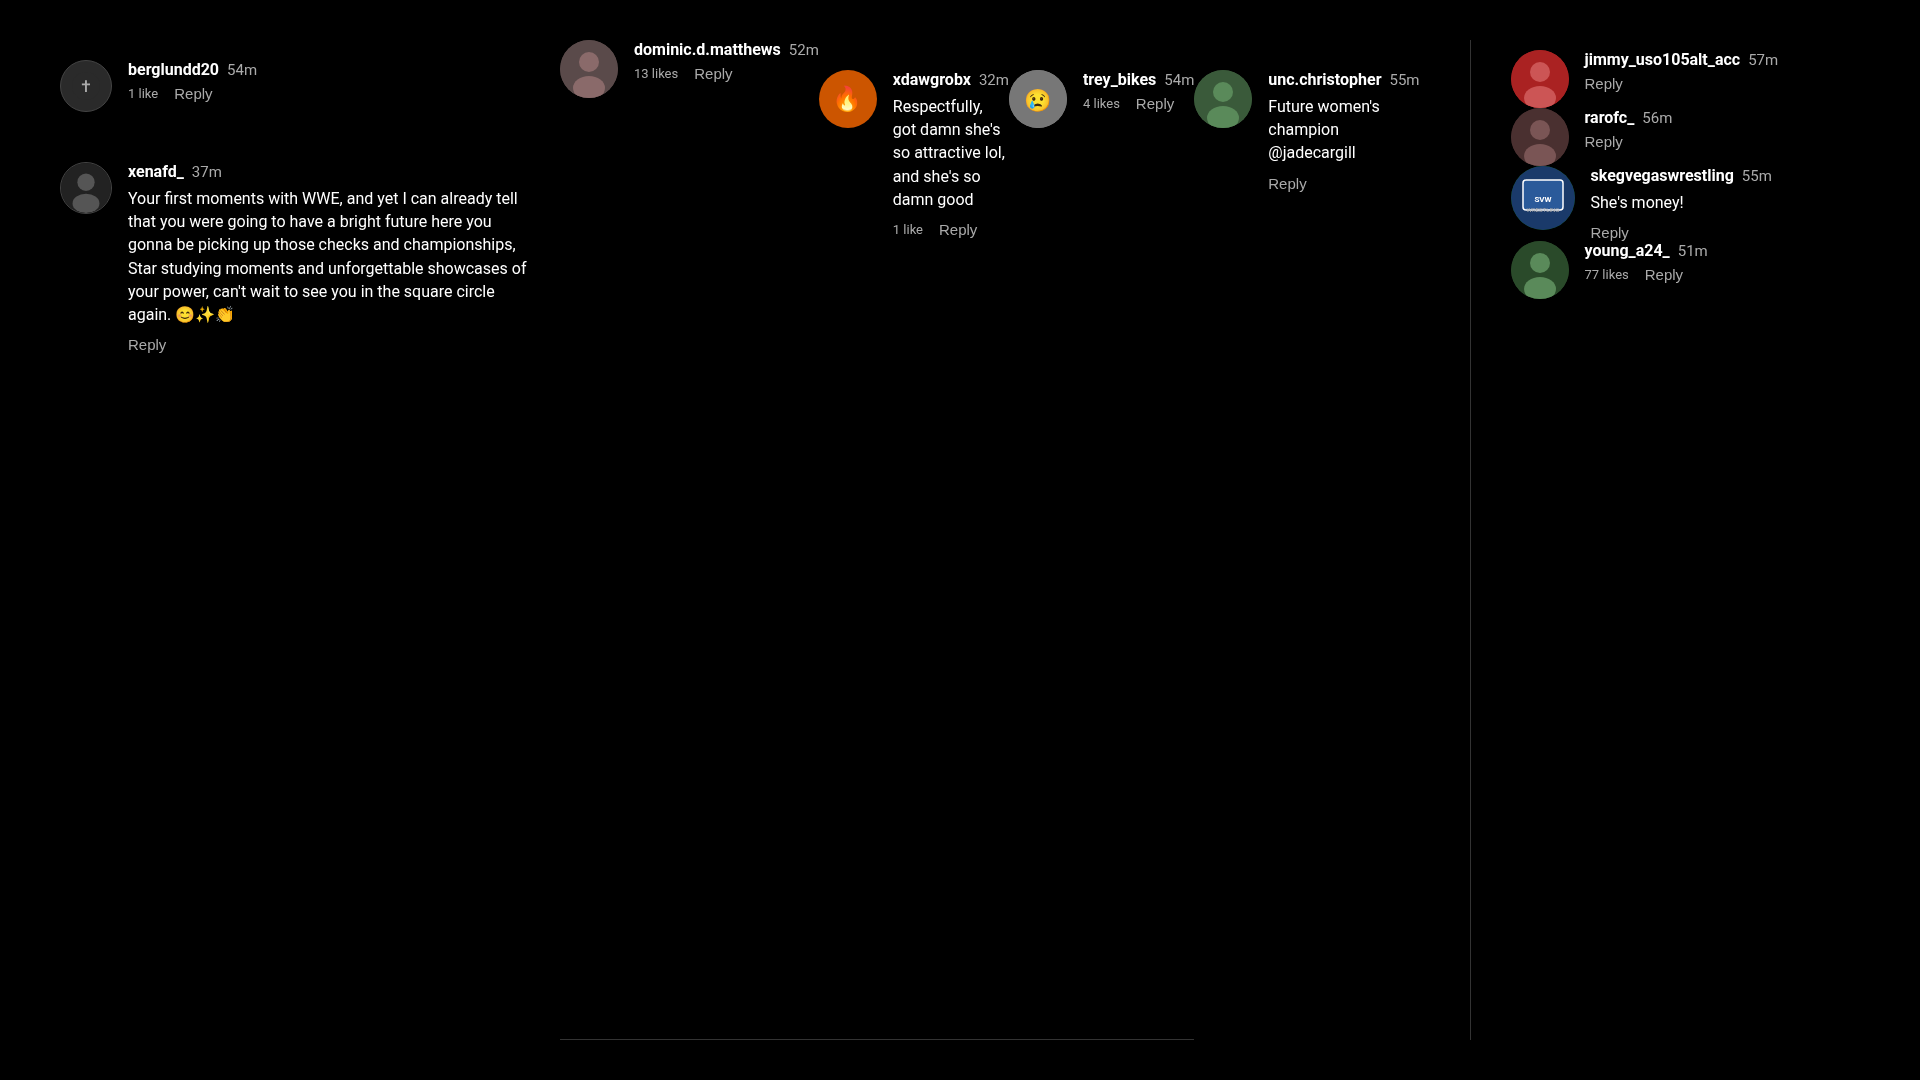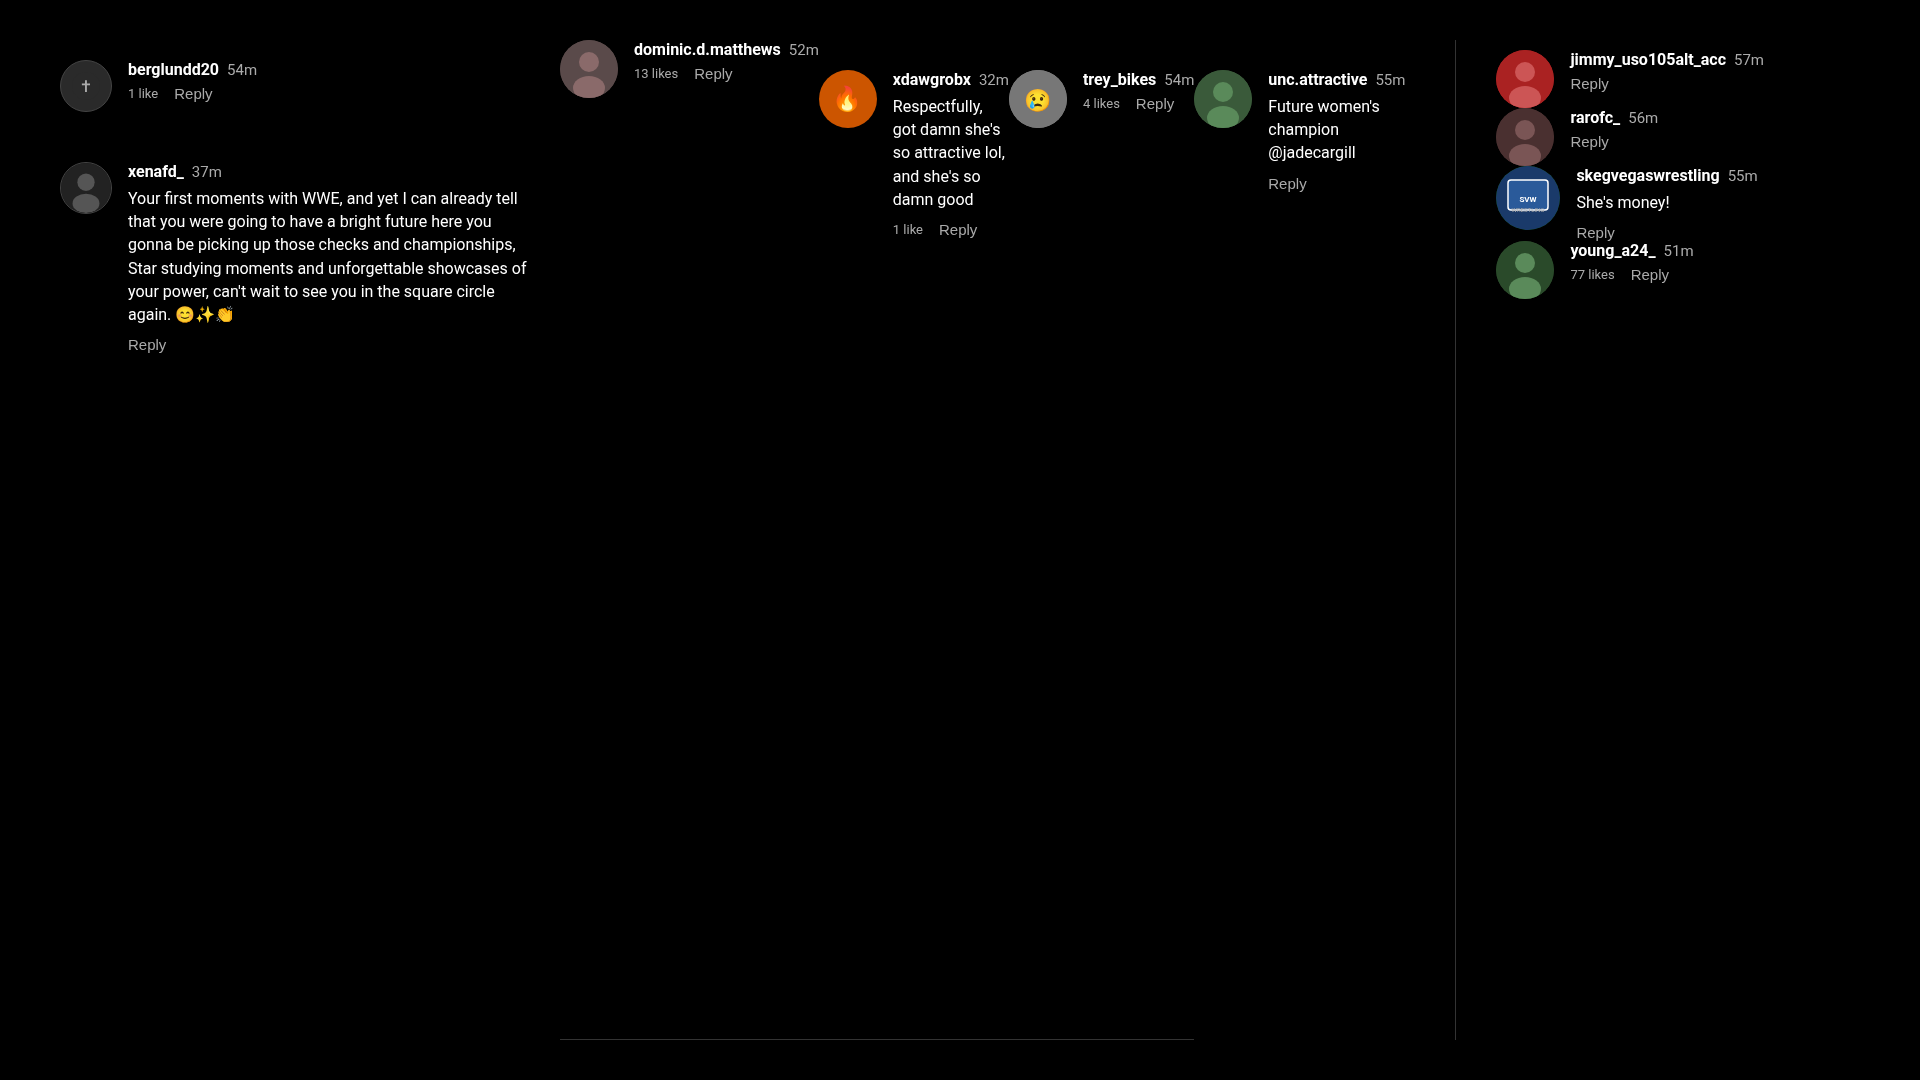--- a/index.html
+++ b/index.html
@@ -225,21 +225,21 @@
       <div class="comment">
         <div class="avatar" style="width:58px;height:58px;border-radius:50%;overflow:hidden;background:#3a5a3a;flex-shrink:0;">
           <svg width="58" height="58" viewBox="0 0 58 58">
             <circle cx="29" cy="29" r="29" fill="#3a5a3a"></circle>
             <circle cx="29" cy="22" r="10" fill="#5a8a5a"></circle>
             <ellipse cx="29" cy="48" rx="16" ry="12" fill="#5a8a5a"></ellipse>
           </svg>
         </div>
         <div class="comment-body">
           <div class="comment-header">
-            <span class="username">unc.attractive</span>
+            <span class="username">unc.christopher</span>
             <span class="timestamp">55m</span>
           </div>
           <div class="comment-text">Future women's champion @jadecargill</div>
           <div class="comment-actions">
             <button class="reply-btn">Reply</button>
           </div>
         </div>
       </div>
     </div>
 

